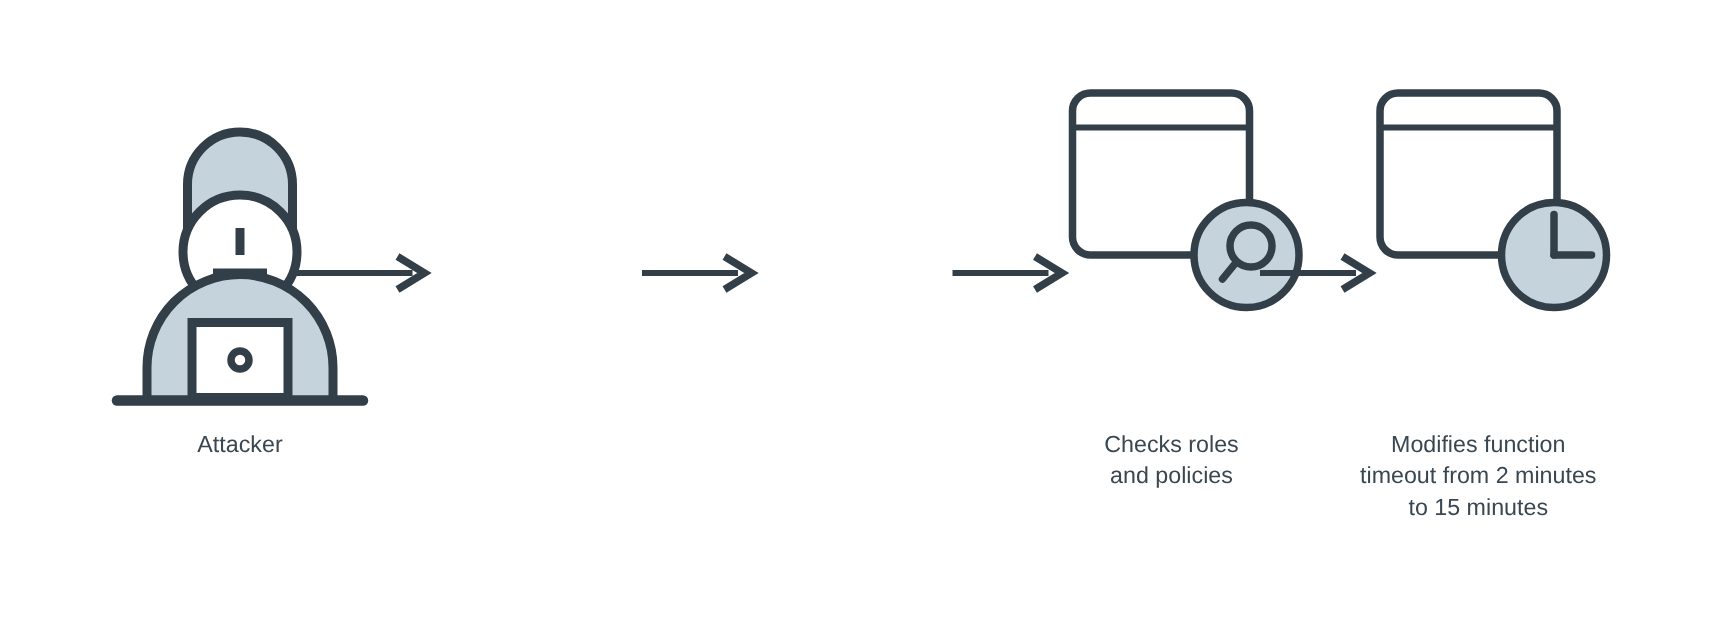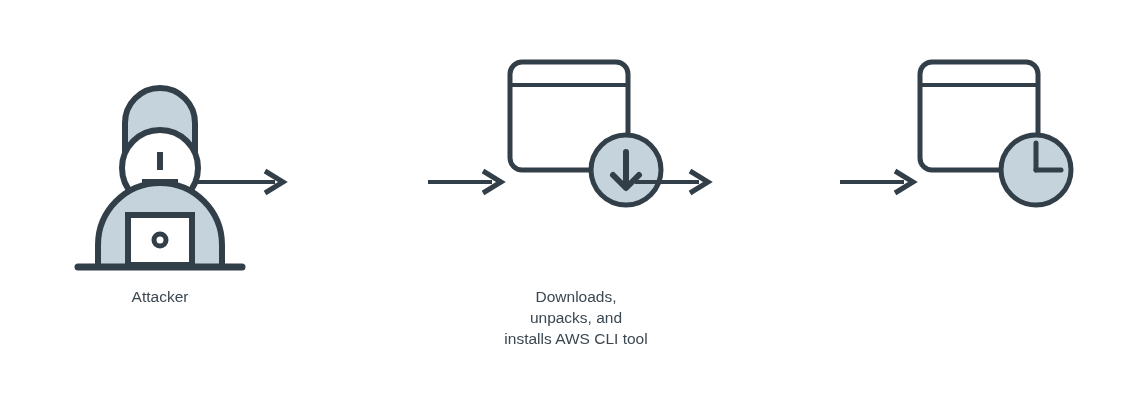--- a/index.html
+++ b/index.html
@@ -82,45 +82,44 @@
   </div>
 
 
   <div class="arrow" style="left:428px;">
     <svg width="80" height="22" viewBox="0 0 80 22">
       <line x1="0" y1="11" x2="64" y2="11" stroke="#333f48" stroke-width="4"></line>
       <polyline points="55,0 73,11 55,22" fill="none" stroke="#333f48" stroke-width="5" stroke-linecap="butt" stroke-linejoin="miter"></polyline>
     </svg>
   </div>
 
-  <div class="step" style="left:498px; width:155px;">
-    <div class="art" style="left:0;">
-      <svg width="155" height="160" viewBox="0 0 155 160">
-        <rect x="12" y="2" width="118" height="108" rx="12" ry="12" fill="#ffffff" stroke="#333f48" stroke-width="5"></rect>
-        <line x1="12" y1="25" x2="130" y2="25" stroke="#333f48" stroke-width="4"></line>
-
-        <g>
-          <circle cx="128" cy="110" r="35" fill="#c5d4dc" stroke="#333f48" stroke-width="5"></circle>
-          <line x1="128" y1="92" x2="128" y2="127" stroke="#333f48" stroke-width="6" stroke-linecap="round"></line>
-          <polyline points="115,115 128,128 141,115" fill="none" stroke="#333f48" stroke-width="6" stroke-linecap="round" stroke-linejoin="round"></polyline>
-        </g>
-      </svg>
-    </div>
-    <div class="caption" style="top:286px; left:-22px; width:200px;">Downloads,
-unpacks, and
-installs AWS CLI tool</div>
-  </div>
 
   <div class="arrow" style="left:635px;">
     <svg width="80" height="22" viewBox="0 0 80 22">
       <line x1="0" y1="11" x2="64" y2="11" stroke="#333f48" stroke-width="4"></line>
       <polyline points="55,0 73,11 55,22" fill="none" stroke="#333f48" stroke-width="5" stroke-linecap="butt" stroke-linejoin="miter"></polyline>
     </svg>
   </div>
 
+  <div class="step" style="left:703px; width:155px;">
+    <div class="art" style="left:0;">
+      <svg width="155" height="160" viewBox="0 0 155 160">
+        <rect x="12" y="2" width="118" height="108" rx="12" ry="12" fill="#ffffff" stroke="#333f48" stroke-width="5"></rect>
+        <line x1="12" y1="25" x2="130" y2="25" stroke="#333f48" stroke-width="4"></line>
+
+        <g>
+          <circle cx="128" cy="110" r="35" fill="#c5d4dc" stroke="#333f48" stroke-width="5"></circle>
+          <circle cx="131" cy="104" r="14" fill="none" stroke="#333f48" stroke-width="5"></circle>
+          <line x1="121" y1="115" x2="112" y2="126" stroke="#333f48" stroke-width="5" stroke-linecap="round"></line>
+        </g>
+      </svg>
+    </div>
+    <div class="caption" style="top:286px; left:-22px; width:200px;">Checks roles
+and policies</div>
+  </div>
 
   <div class="arrow" style="left:840px;">
     <svg width="80" height="22" viewBox="0 0 80 22">
       <line x1="0" y1="11" x2="64" y2="11" stroke="#333f48" stroke-width="4"></line>
       <polyline points="55,0 73,11 55,22" fill="none" stroke="#333f48" stroke-width="5" stroke-linecap="butt" stroke-linejoin="miter"></polyline>
     </svg>
   </div>
 
   <div class="step" style="left:908px; width:155px;">
     <div class="art" style="left:0;">
@@ -128,15 +127,18 @@
         <rect x="12" y="2" width="118" height="108" rx="12" ry="12" fill="#ffffff" stroke="#333f48" stroke-width="5"></rect>
         <line x1="12" y1="25" x2="130" y2="25" stroke="#333f48" stroke-width="4"></line>
 
         <g>
           <circle cx="128" cy="110" r="35" fill="#c5d4dc" stroke="#333f48" stroke-width="5"></circle>
           <line x1="128" y1="110" x2="128" y2="83" stroke="#333f48" stroke-width="5" stroke-linecap="round"></line>
           <line x1="128" y1="110" x2="153" y2="110" stroke="#333f48" stroke-width="5" stroke-linecap="round"></line>
         </g>
       </svg>
     </div>
+    <div class="caption" style="top:286px; left:-30px; width:215px;">Modifies function
+timeout from 2 minutes
+to 15 minutes</div>
   </div>
 
 </div>
 
 </body></html>

